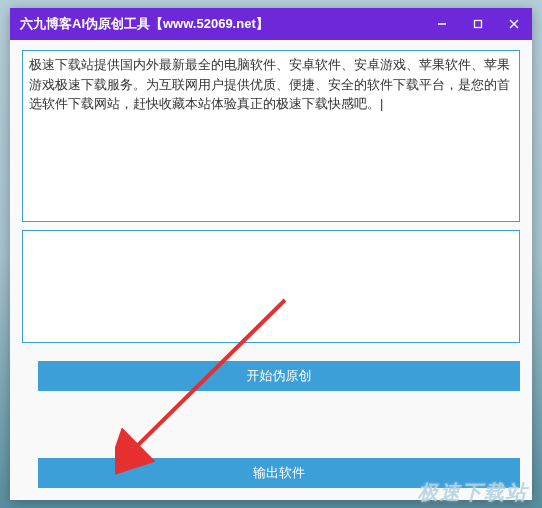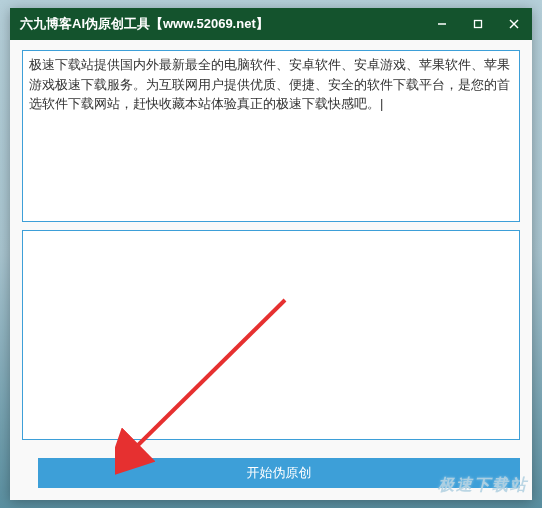--- a/index.html
+++ b/index.html
@@ -20,21 +20,21 @@
       top: 8px;
       left: 10px;
       right: 10px;
       bottom: 8px;
       background: #fff;
       box-shadow: 0 2px 12px rgba(0,0,0,0.3);
       display: flex;
       flex-direction: column;
     }
     .titlebar {
-      background: #14532d;
+      background: #6d28d9;
       height: 32px;
       display: flex;
       align-items: center;
       padding: 0 0 0 10px;
       color: #fff;
     }
     .title-text {
       font-size: 13px;
       font-weight: bold;
       flex: 1;
@@ -91,23 +91,23 @@
       color: #fff;
       border: none;
       padding: 6px 22px;
       font-size: 13px;
       cursor: pointer;
       font-family: "Microsoft YaHei", sans-serif;
     }
     .watermark {
       position: absolute;
       right: 14px;
-      bottom: 12px;
+      bottom: 2px;
       color: rgba(180, 210, 225, 0.9);
-      font-size: 16px;
+      font-size: 20px;
       font-weight: bold;
       font-style: italic;
       letter-spacing: 2px;
       pointer-events: none;
       text-shadow: 0 0 3px rgba(255,255,255,0.4);
     }
     .arrow-annotation {
       position: absolute;
       left: 115px;
       top: 280px;
@@ -143,20 +143,21 @@
     </div>
   </div>
 
   <div class="content">
     <textarea class="textarea-box input-area" style="">极速下载站提供国内外最新最全的电脑软件、安卓软件、安卓游戏、苹果软件、苹果游戏极速下载服务。为互联网用户提供优质、便捷、安全的软件下载平台，是您的首选软件下载网站，赶快收藏本站体验真正的极速下载快感吧。|</textarea>
     <textarea class="textarea-box output-area" style=""></textarea>
   </div>
 
   <div class="button-row">
     <button class="action-btn">开始伪原创</button>
+    <button class="action-btn">输出软件</button>
   </div>
 </div>
 
 <svg class="arrow-annotation" viewBox="0 0 200 200">
   <defs>
     <marker id="arrowhead" markerWidth="12" markerHeight="12" refX="2" refY="6" orient="auto">
       <polygon points="0 0, 12 6, 0 12" fill="#e63030"></polygon>
     </marker>
   </defs>
   <line x1="170" y1="20" x2="18" y2="170" stroke="#e63030" stroke-width="4" marker-end="url(#arrowhead)"></line>

